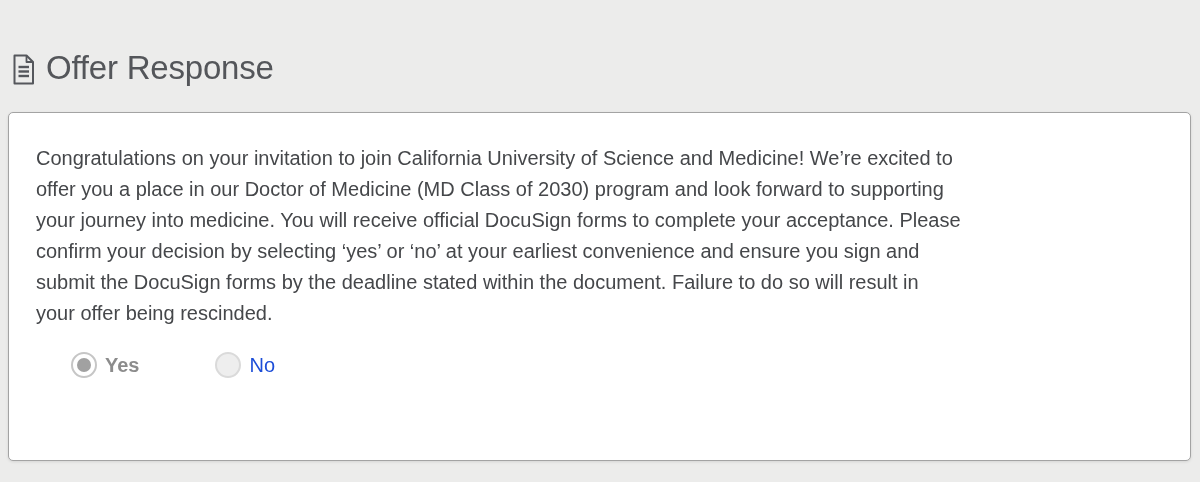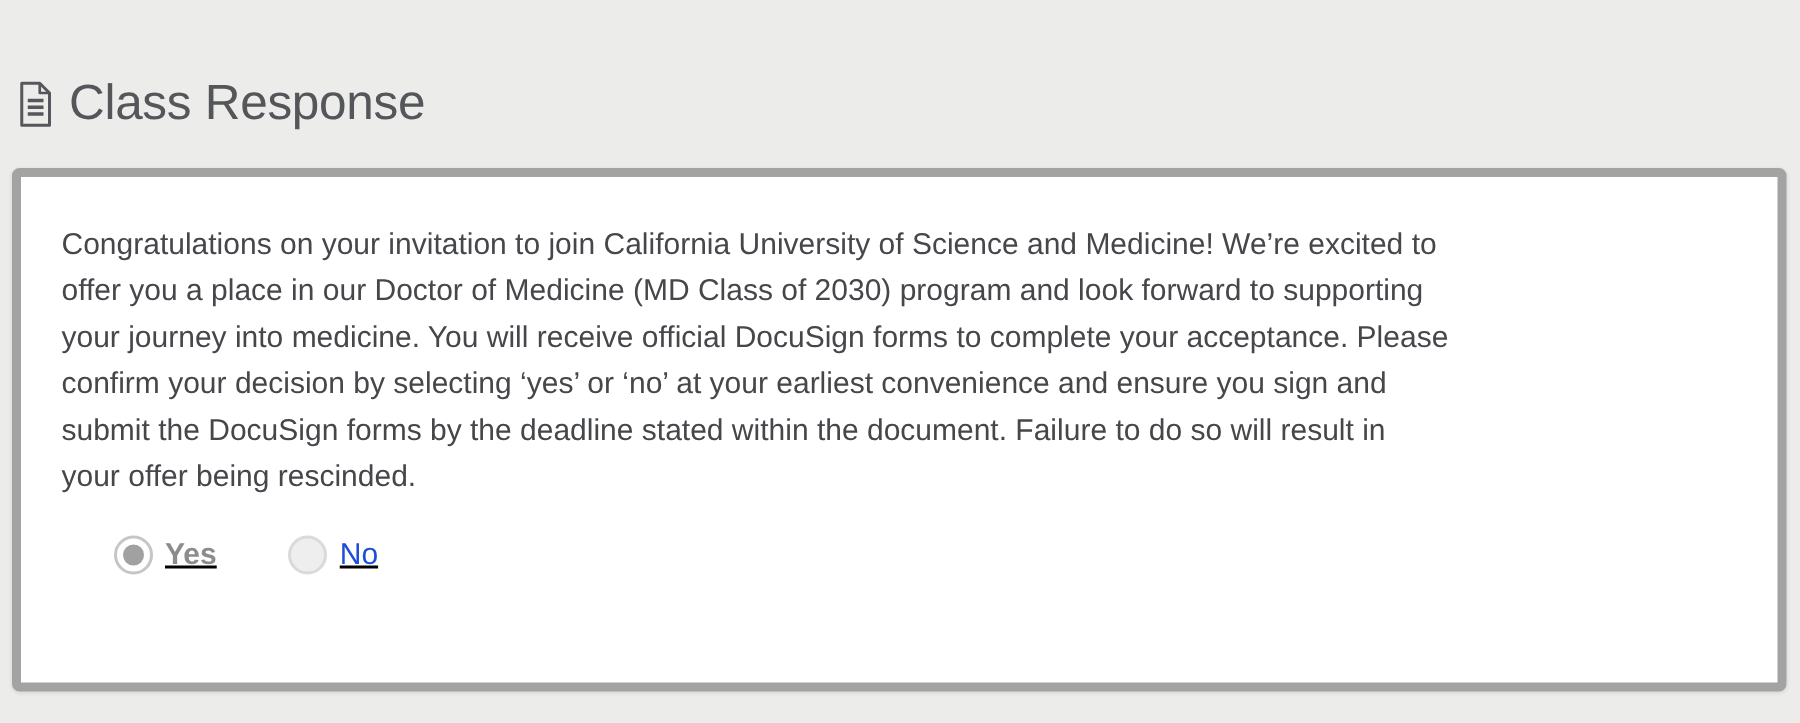--- a/index.html
+++ b/index.html
@@ -25,39 +25,38 @@
     color: #54565a;
     line-height: 36px;
     letter-spacing: -0.2px;
   }
 
   
   .card {
     margin: 0 9px 0 8px;
     height: 349px;
     background: #ffffff;
-    border: 6px solid #a3a3a3;
+    border: 1px solid #a3a3a3;
     border-radius: 5px;
     box-shadow: 0 1px 3px rgba(0,0,0,0.10);
     padding: 30px 27px 0 27px;
   }
   .offer-text {
     font-size: 20px;
     line-height: 31px;
     color: #45474a;
     white-space: pre-line;
   }
 
   
   .radio-group {
     margin: 23px 0 0 35px;
     display: flex;
     align-items: flex-start;
-    gap: 48px;
-    text-decoration: underline;
+    gap: 76px;
   }
   .option {
     display: inline-flex;
     align-items: center;
     gap: 8px;
     cursor: pointer;
   }
   .radio {
     width: 26px;
     height: 26px;
@@ -99,21 +98,21 @@
   <header class="page-header">
     <span class="doc-icon">
       <svg width="27" height="31" viewBox="0 0 27 31" xmlns="http://www.w3.org/2000/svg">
         <path d="M4.5 1.5 H16.5 L23 8 V29.5 H4.5 Z" fill="none" stroke="#55575c" stroke-width="2" stroke-linejoin="round"></path>
         <path d="M16.5 1.5 V8 H23" fill="none" stroke="#55575c" stroke-width="1.8" stroke-linejoin="round"></path>
         <line x1="8.5" y1="13" x2="19" y2="13" stroke="#55575c" stroke-width="2.4"></line>
         <line x1="8.5" y1="17.5" x2="19" y2="17.5" stroke="#55575c" stroke-width="2.4"></line>
         <line x1="8.5" y1="22" x2="19" y2="22" stroke="#55575c" stroke-width="2.4"></line>
       </svg>
     </span>
-    <h1 class="page-title">Class Response</h1>
+    <h1 class="page-title">Offer Response</h1>
   </header>
 
   <section class="card">
     <p class="offer-text">Congratulations on your invitation to join California University of Science and Medicine! We’re excited to
 offer you a place in our Doctor of Medicine (MD Class of 2030) program and look forward to supporting
 your journey into medicine. You will receive official DocuSign forms to complete your acceptance. Please
 confirm your decision by selecting ‘yes’ or ‘no’ at your earliest convenience and ensure you sign and
 submit the DocuSign forms by the deadline stated within the document. Failure to do so will result in
 your offer being rescinded.</p>
 

